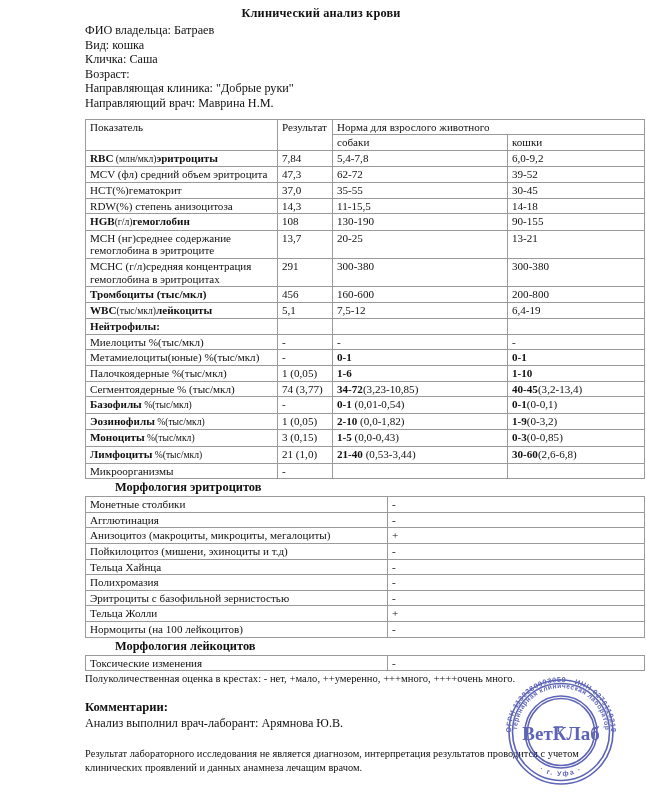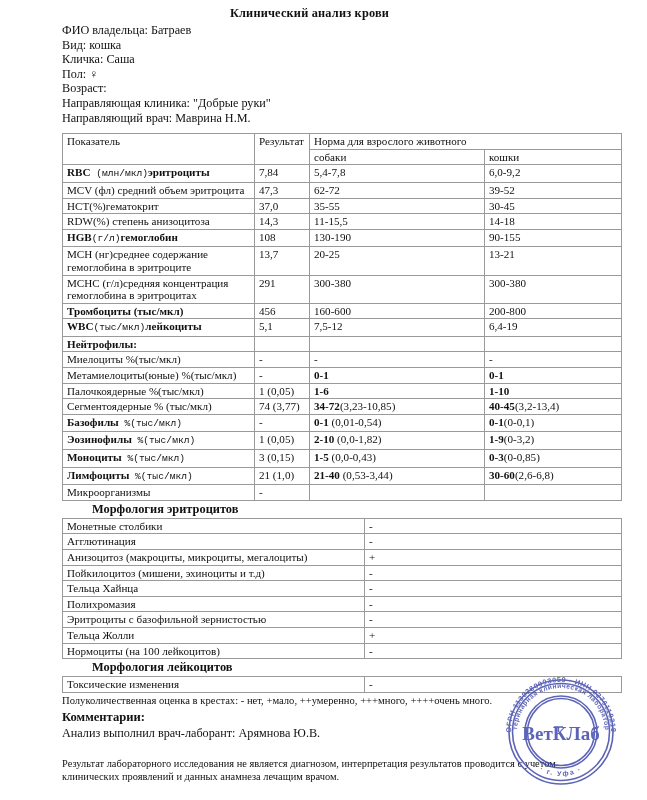--- a/index.html
+++ b/index.html
@@ -15,21 +15,21 @@
     overflow: hidden;
     font-family: "Liberation Serif", "DejaVu Serif", serif;
     color: #111111;
     font-size: 11.2px;
   }
   .page {
     position: relative;
     width: 647px;
     height: 800px;
     box-sizing: border-box;
-    padding: 6px 10px 0 62px;
+    padding: 6px 10px 0 85px;
   }
   .doc-title {
     font-weight: bold;
     font-size: 12.3px;
     text-align: center;
     margin: 0 0 2px 0;
     padding-right: 80px;
     letter-spacing: 0.2px;
   }
   .patient-block {
@@ -53,21 +53,21 @@
     line-height: 12.6px;
     vertical-align: top;
     text-align: left;
     font-weight: normal;
     word-wrap: break-word;
   }
   .b { font-weight: bold; }
   .hdr td { font-weight: bold; font-size: 11.3px; }
   .thick-top td { border-top: 1.6px solid #333; }
   .thick-bot td { border-bottom: 1.6px solid #333; }
-  .units { font-size: 9.6px; font-family: Liberation Mono, monospace; }
+  .units { font-size: 9.6px; }
   .norm-par { font-weight: normal; text-align: right; }
 
   .section-head {
     font-weight: bold;
     font-size: 12.4px;
     line-height: 15px;
     padding: 1px 0 1px 1px;
   }
   .section-head-wrap {
     width: 559px;
@@ -78,21 +78,21 @@
   .footnote {
     font-size: 10.6px;
     line-height: 13px;
     width: 559px;
     margin-top: 1px;
   }
   .comments-head {
     font-weight: bold;
     font-size: 12.6px;
     line-height: 16px;
-    margin-top: 2px;
+    margin-top: 14px;
   }
   .comment-line {
     font-size: 12.2px;
     line-height: 16px;
   }
   .disclaimer {
     font-size: 10.4px;
     line-height: 13.6px;
     width: 512px;
     margin-top: 16px;
@@ -114,21 +114,20 @@
 <body>
 
 <div class="page">
 
   <div class="doc-title">Клинический анализ крови</div>
 
   <div class="patient-block">
     <div class="patient-line">ФИО владельца: Батраев</div>
     <div class="patient-line">Вид: кошка</div>
     <div class="patient-line">Кличка: Саша</div>
-    <div class="patient-line">Пол: ♀</div>
     <div class="patient-line">Возраст:</div>
     <div class="patient-line">Направляющая клиника: "Добрые руки"</div>
     <div class="patient-line">Направляющий врач: Маврина Н.М.</div>
   </div>
 
   <table class="grid">
     <colgroup>
       <col style="width:192px">
       <col style="width:55px">
       <col style="width:175px">

